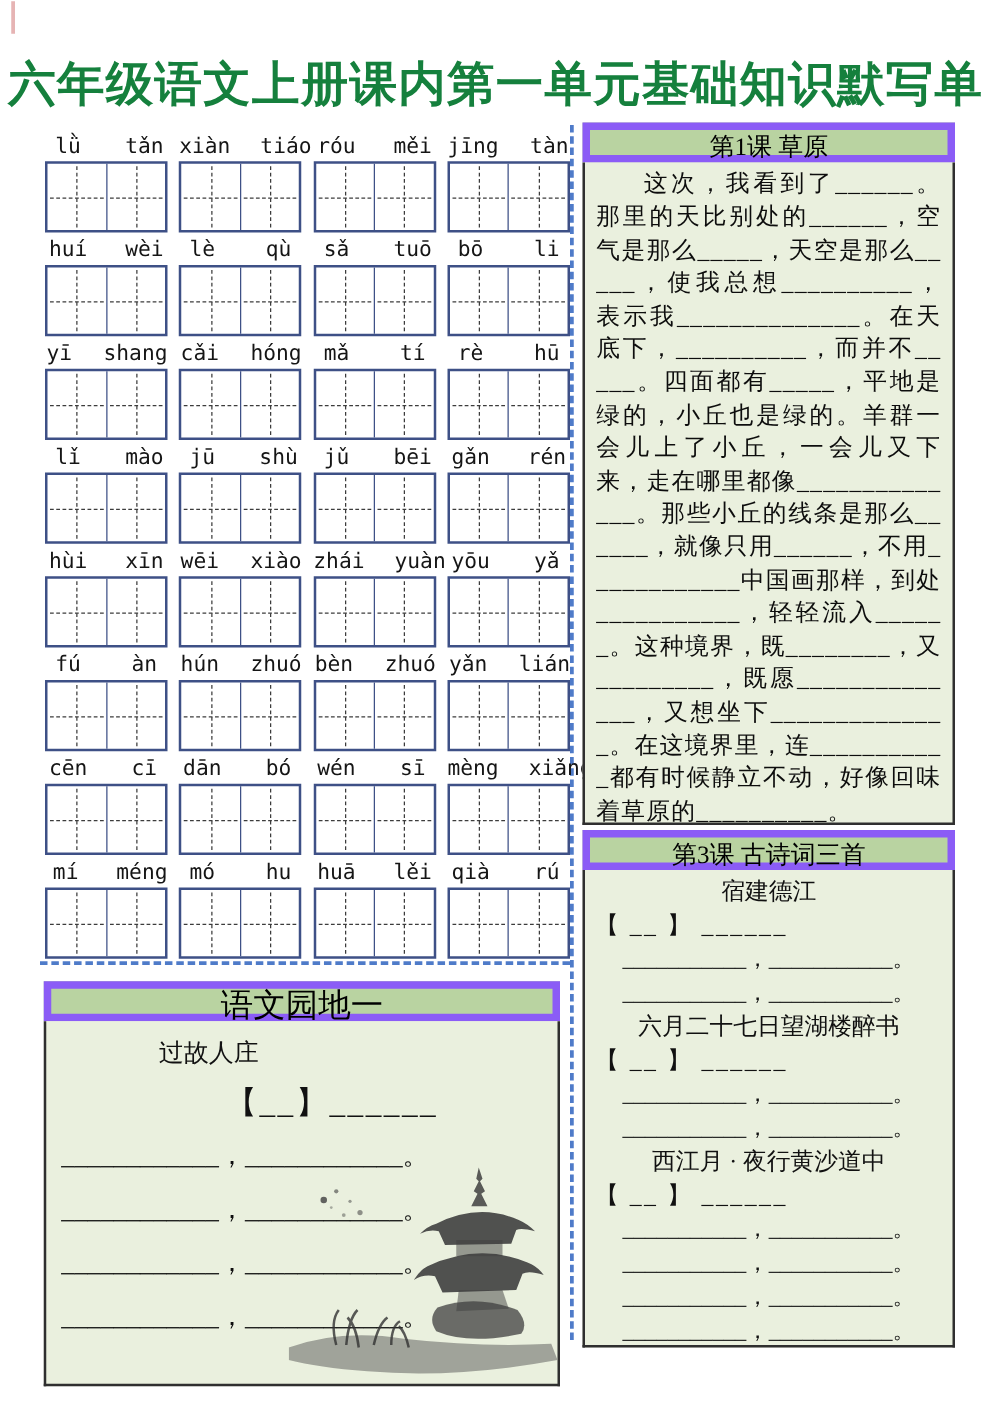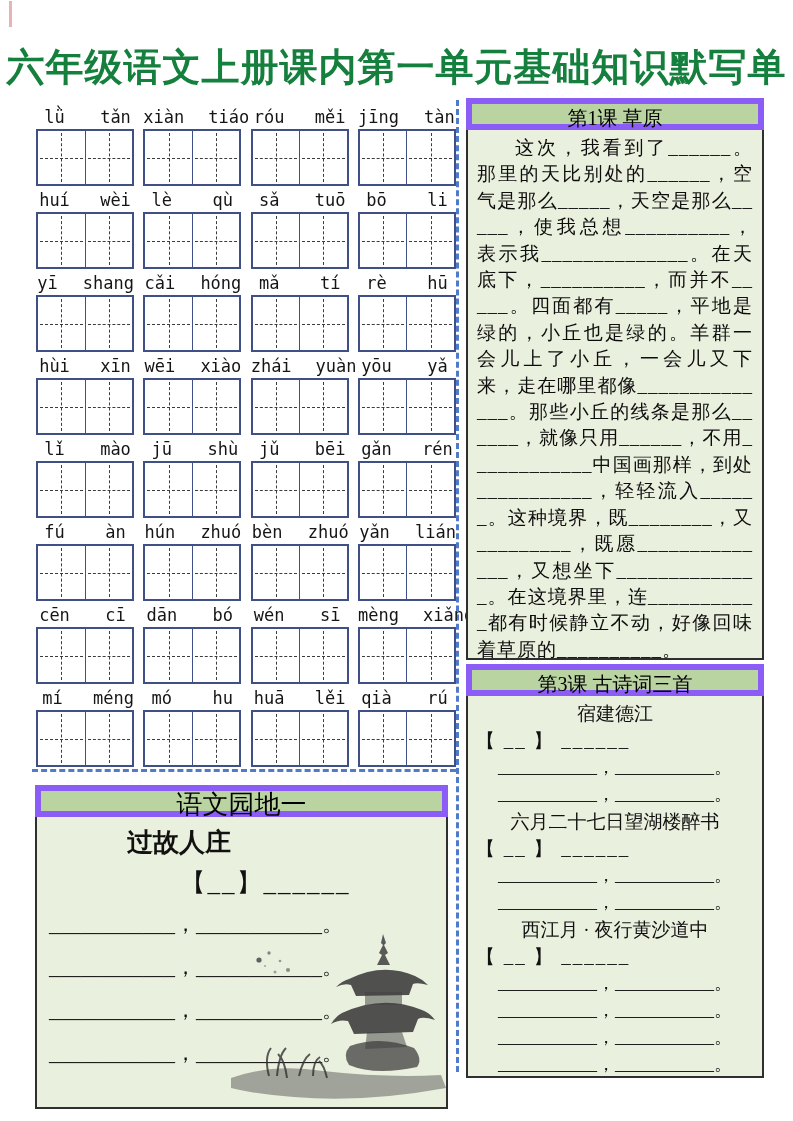--- a/index.html
+++ b/index.html
@@ -41,21 +41,21 @@
 
   .lesson3{left:466px;top:664px;width:298px;}
   .lesson3 .gbody{height:382px;padding:4px 8px 0 8px;overflow:hidden;}
   .poem-title{text-align:center;font-size:19px;line-height:27px;}
   .poem-author{text-align:left;font-size:19px;line-height:27px;letter-spacing:2px;}
   .poem-line{text-align:center;font-size:18px;line-height:27px;white-space:nowrap;}
 
   .garden{left:35px;top:785px;width:413px;}
   .garden .ghead{font-size:26px;}
   .garden .gbody{height:292px;padding:6px 12px 0 12px;position:relative;overflow:hidden;}
-  .g-title{font-size:26px;line-height:40px;padding-left:78px;font-weight:bold;}
+  .g-title{font-size:20px;line-height:40px;padding-left:78px;}
   .g-author{font-size:25px;line-height:40px;padding-left:48px;letter-spacing:2px;text-align:center;}
   .g-line{font-size:21px;line-height:43px;white-space:nowrap;color:#0d0d0d;}
   .inkart{position:absolute;right:0;bottom:0;pointer-events:none;}
 </style>
 </head>
 <body>
 
 <div class="page">
 
   <div class="regmark" style="left:9px;top:1px;width:3px;height:26px;"></div>
@@ -192,20 +192,63 @@
         <div class="pbox">
             <div class="cell"></div>
             <div class="cell"></div>
           </div>
       </div>
     </div>
 
     <div class="prow">
       <div class="pgroup">
         <div class="plabel">
+            <span>lǐ</span>
+            <span>mào</span>
+          </div>
+        <div class="pbox">
+            <div class="cell"></div>
+            <div class="cell"></div>
+          </div>
+      </div>
+      <div class="pgroup">
+        <div class="plabel">
+            <span>jū</span>
+            <span>shù</span>
+          </div>
+        <div class="pbox">
+            <div class="cell"></div>
+            <div class="cell"></div>
+          </div>
+      </div>
+      <div class="pgroup">
+        <div class="plabel">
+            <span>jǔ</span>
+            <span>bēi</span>
+          </div>
+        <div class="pbox">
+            <div class="cell"></div>
+            <div class="cell"></div>
+          </div>
+      </div>
+      <div class="pgroup">
+        <div class="plabel">
+            <span>gǎn</span>
+            <span>rén</span>
+          </div>
+        <div class="pbox">
+            <div class="cell"></div>
+            <div class="cell"></div>
+          </div>
+      </div>
+    </div>
+
+    <div class="prow">
+      <div class="pgroup">
+        <div class="plabel">
             <span>hùi</span>
             <span>xīn</span>
           </div>
         <div class="pbox">
             <div class="cell"></div>
             <div class="cell"></div>
           </div>
       </div>
       <div class="pgroup">
         <div class="plabel">
@@ -224,63 +267,20 @@
           </div>
         <div class="pbox">
             <div class="cell"></div>
             <div class="cell"></div>
           </div>
       </div>
       <div class="pgroup">
         <div class="plabel">
             <span>yōu</span>
             <span>yǎ</span>
-          </div>
-        <div class="pbox">
-            <div class="cell"></div>
-            <div class="cell"></div>
-          </div>
-      </div>
-    </div>
-
-    <div class="prow">
-      <div class="pgroup">
-        <div class="plabel">
-            <span>lǐ</span>
-            <span>mào</span>
-          </div>
-        <div class="pbox">
-            <div class="cell"></div>
-            <div class="cell"></div>
-          </div>
-      </div>
-      <div class="pgroup">
-        <div class="plabel">
-            <span>jū</span>
-            <span>shù</span>
-          </div>
-        <div class="pbox">
-            <div class="cell"></div>
-            <div class="cell"></div>
-          </div>
-      </div>
-      <div class="pgroup">
-        <div class="plabel">
-            <span>jǔ</span>
-            <span>bēi</span>
-          </div>
-        <div class="pbox">
-            <div class="cell"></div>
-            <div class="cell"></div>
-          </div>
-      </div>
-      <div class="pgroup">
-        <div class="plabel">
-            <span>gǎn</span>
-            <span>rén</span>
           </div>
         <div class="pbox">
             <div class="cell"></div>
             <div class="cell"></div>
           </div>
       </div>
     </div>
 
     <div class="prow">
       <div class="pgroup">

